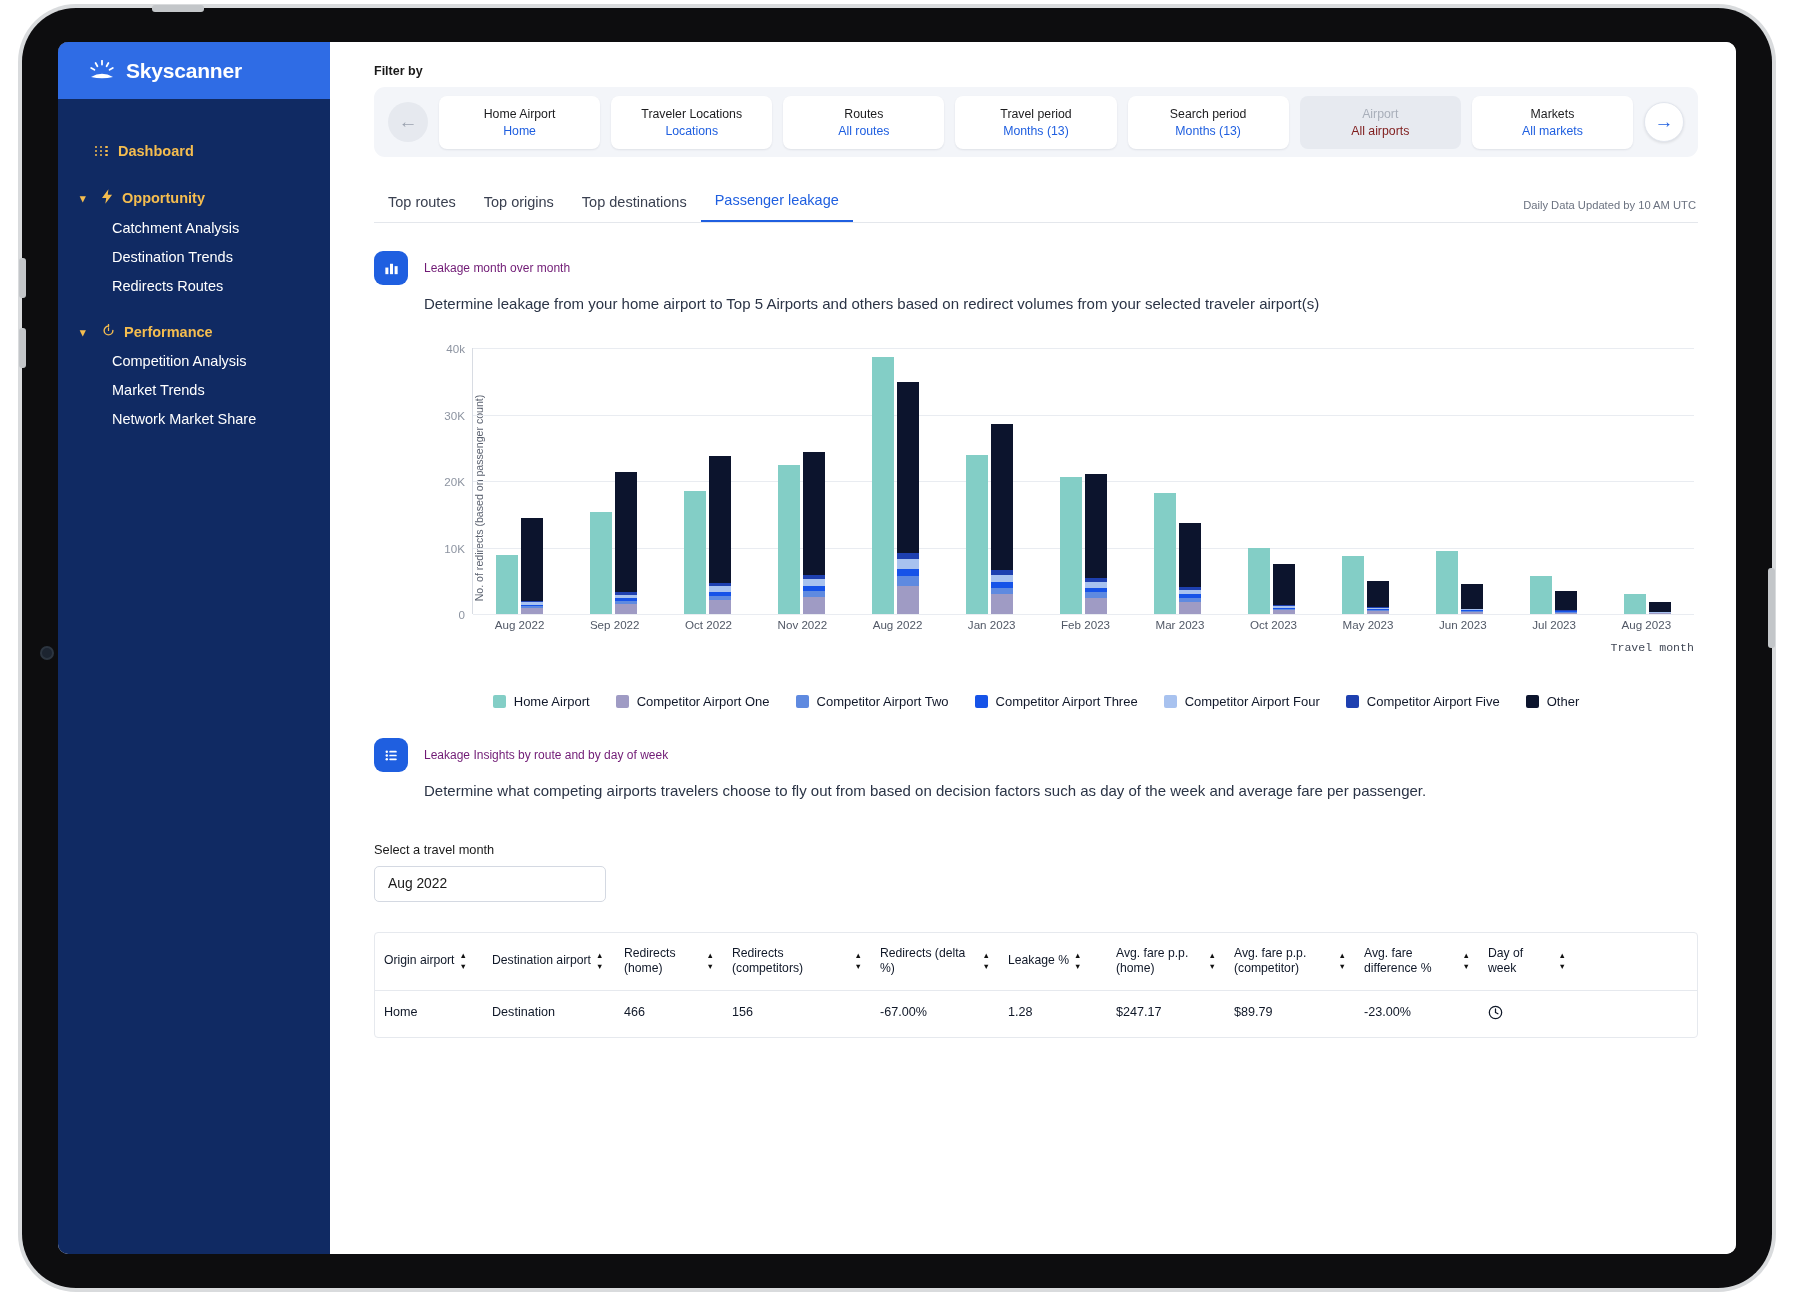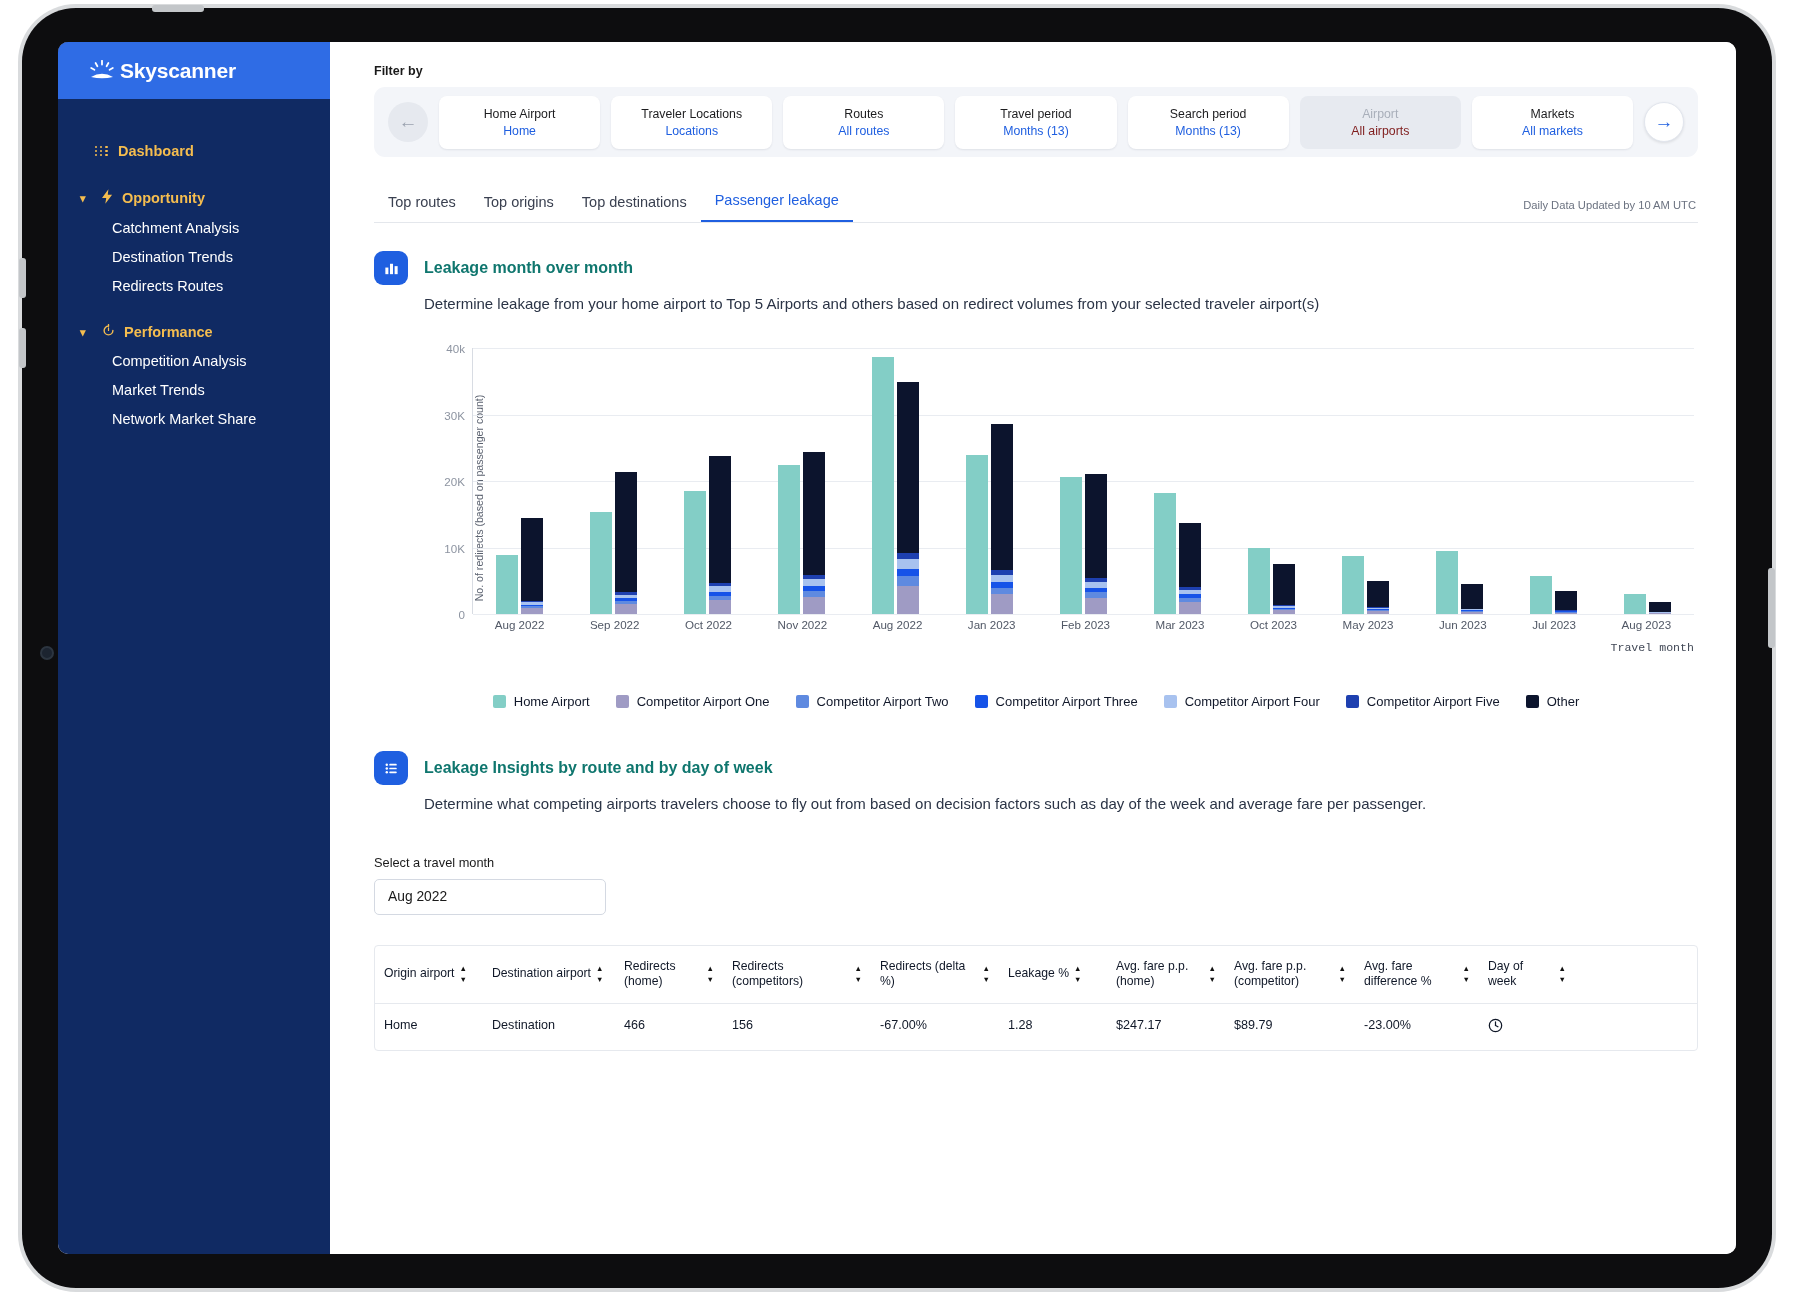--- a/index.html
+++ b/index.html
@@ -47,21 +47,21 @@
   }
 
   
   #sidebar {
     width: 272px; min-width: 272px; height: 100%;
     background: #102a63;
     display: flex; flex-direction: column;
   }
   #sidebar-logo {
     height: 57px; background: #2f6ce5;
-    display: flex; align-items: center; gap: 5px;
+    display: flex; align-items: center; gap: 11px;
     padding-left: 31px;
   }
   #sidebar-logo .logo-text {
     color: #fff; font-size: 21px; font-weight: bold; letter-spacing: -0.2px;
   }
   .sun-icon { width: 26px; height: 22px; position: relative; display:block; }
 
   #sidebar-nav { padding-top: 38px; }
   .nav-top {
     display: flex; align-items: center; gap: 12px;
@@ -129,21 +129,21 @@
     font-size: 11.2px; color: #6b7280;
   }
 
   
   .section { margin-top: 28px; }
   .sec-head { display: flex; gap: 16px; align-items: flex-start; }
   .sec-icon {
     width: 34px; height: 34px; min-width:34px; border-radius: 9px;
     background: #1f5fe0; display: flex; align-items: center; justify-content: center;
   }
-  .sec-title { font-size: 16px; color: #0f766e; font-weight: bold; line-height: 34px; }
+  .sec-title { font-size: 12px; color: #701a75; font-weight: normal; line-height: 34px; }
   .sec-desc {
     font-size: 15px; color: #2b3446; line-height: 1.42;
     margin-top: 8px; max-width: 1020px;
   }
   .sec-body { flex: 1; }
 
   
   #chart-wrap { margin-top: 34px; position: relative; height: 300px; padding-left: 52px; }
   #ylabel {
     position: absolute; left: 2px; top: 50%;
@@ -570,21 +570,21 @@
                 <span class="leg-sw" style="background: rgb(30, 64, 176);"></span>
                 <span class="leg-tx">Competitor Airport Five</span>
               </div>
               <div class="leg">
                 <span class="leg-sw" style="background: rgb(12, 20, 45);"></span>
                 <span class="leg-tx">Other</span>
               </div>
             </div>
         </section>
 
-        <section class="section" style="margin-top:42px">
+        <section class="section" style="margin-top:29px">
           <div class="sec-head">
             <div class="sec-icon">
               <svg viewBox="0 0 18 18" width="17" height="17">
                 <g fill="#fff">
                   <circle cx="4" cy="5" r="1.3"></circle>
                     <rect x="6.6" y="4.1" width="8" height="1.8" rx="0.9"></rect>
                   <circle cx="4" cy="9" r="1.3"></circle>
                     <rect x="6.6" y="8.1" width="8" height="1.8" rx="0.9"></rect>
                   <circle cx="4" cy="13" r="1.3"></circle>
                     <rect x="6.6" y="12.1" width="8" height="1.8" rx="0.9"></rect>

